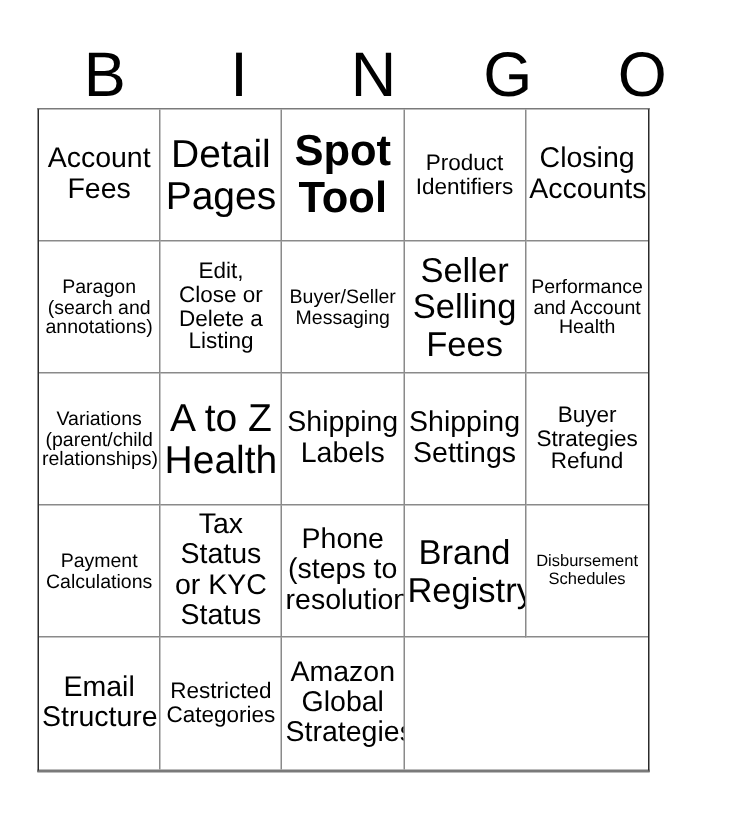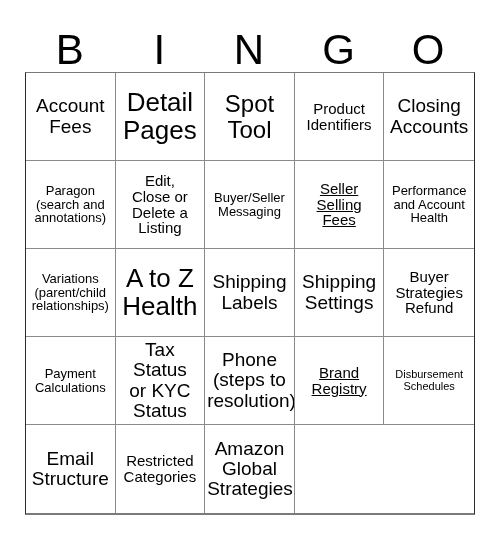--- a/index.html
+++ b/index.html
@@ -43,21 +43,21 @@
     font-weight: 400;
     letter-spacing: 0px;
     color: #000000;
   }
 
   
   #grid {
     position: absolute;
     left: 25px;
     top: 72px;
-    width: 450px;
+    width: 408px;
     height: 443px;
     display: grid;
     grid-template-columns: repeat(5, 1fr);
     grid-template-rows: repeat(5, 1fr);
     border-top: 1px solid #7a7a7a;
     border-left: 1px solid #2b2b2b;
     border-right: 1px solid #2b2b2b;
     border-bottom: 2px solid #7a7a7a;
     box-sizing: border-box;
     background: #ffffff;
@@ -78,23 +78,23 @@
 
   .cell-text {
     display: block;
     width: 100%;
     line-height: 1.06;
     white-space: pre-line;
     word-break: normal;
   }
 
   
-  .sz-xxl .cell-text { font-size: 24px; }
+  .sz-xxl .cell-text { font-size: 29px; font-weight: bold; }
   .sz-xl  .cell-text { font-size: 26px; }
-  .sz-lg  .cell-text { font-size: 15px; text-decoration: underline; }
+  .sz-lg  .cell-text { font-size: 23px; }
   .sz-md  .cell-text { font-size: 19px; }
   .sz-sm  .cell-text { font-size: 15px; }
   .sz-xs  .cell-text { font-size: 13px; }
   .sz-xxs .cell-text { font-size: 11px; }
 </style>
 </head>
 <body>
 
 <div id="card">
 

